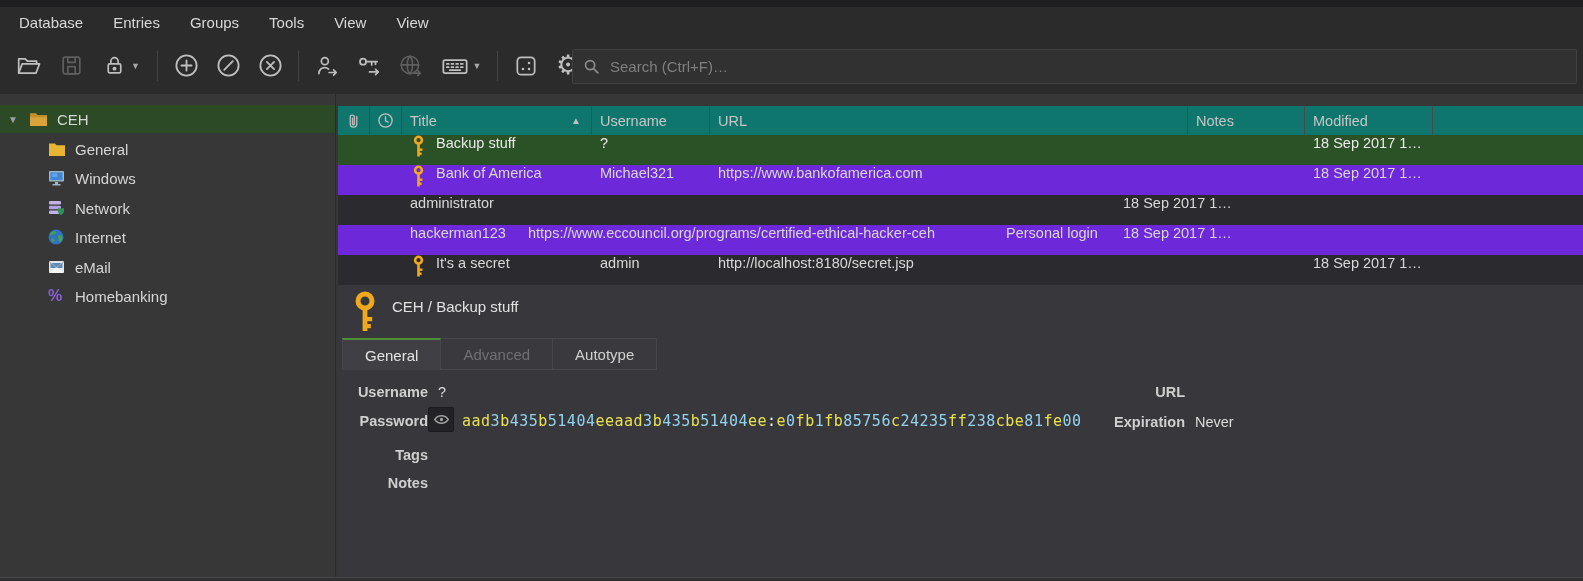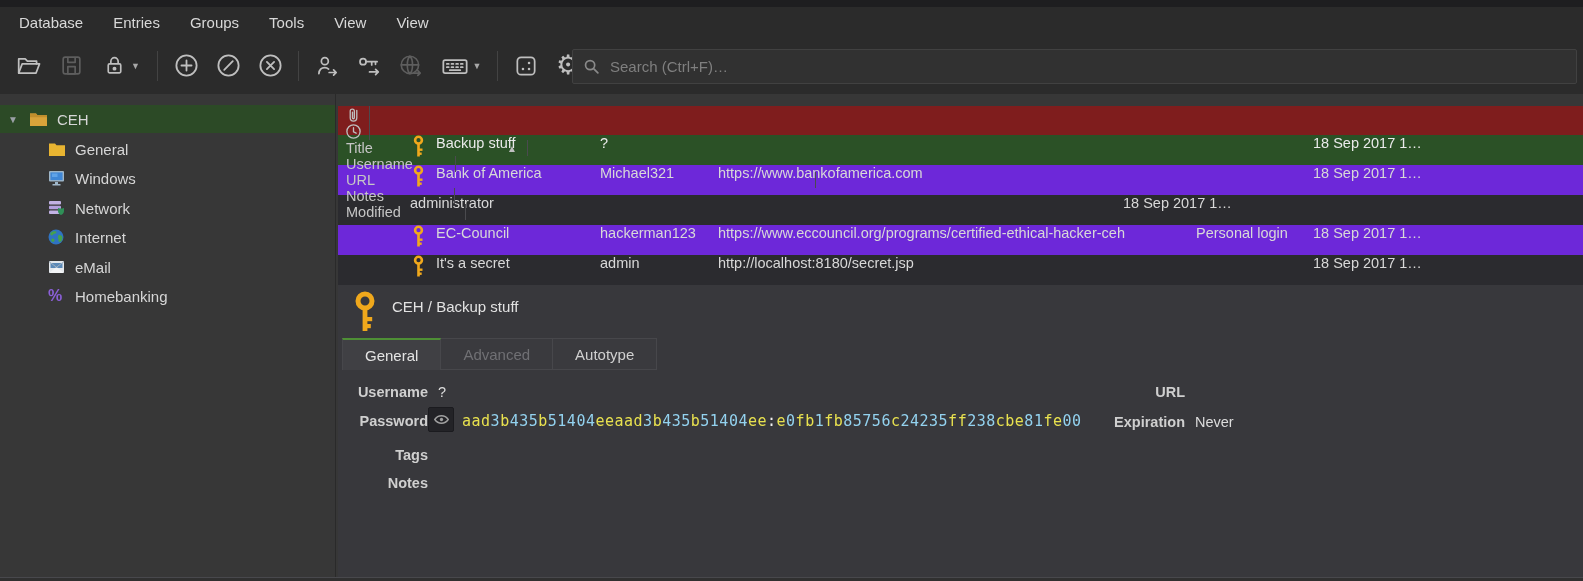--- a/index.html
+++ b/index.html
@@ -45,21 +45,21 @@
   .tree-item { position:absolute; left:0; width:335px; height:28px; display:flex; align-items:center; color:#d6d6d6; }
   .tree-item.selected { background:#2c4a26; }
   .tree-expander { position:absolute; left:8px; font-size:10px; color:#9aa0a6; }
   .tree-icon { position:absolute; display:flex; }
   .tree-label { position:absolute; font-size:15px; }
   .root .tree-icon { left:29px; } .root .tree-label { left:57px; }
   .child .tree-icon { left:48px; } .child .tree-label { left:75px; }
   .pct { font-size:16px; font-weight:bold; color:#8a5fd6; }
   
   .table-wrap { position:absolute; left:338px; top:106px; width:1245px; height:179px; background:#28282c; }
-  .thead { display:flex; height:29px; background:#7f1d1d; color:#c6c6c6; font-size:14.5px;flex-direction:column; }
+  .thead { display:flex; height:29px; background:#0f766e; color:#c6c6c6; font-size:14.5px; }
   .th { display:flex; align-items:center; padding:0 8px; border-right:1px solid #4a4a4e; position:relative; }
   .th.icon-col { justify-content:center; padding:0; }
   .sort-arrow { position:absolute; right:10px; font-size:10px; color:#c0c0c0; }
   .trow { display:flex; height:30px; color:#d8d8d8; font-size:14.5px; }
   .trow.alt { background:#2b2b2f; }
   .trow.dark { background:#6d28d9; }
   .trow.selected { background:#2b5126; color:#eaeaea; }
   .td { display:flex; align-items:flex-start; padding:0 8px; overflow:hidden; white-space:nowrap; }
   .td.title-cell { gap:11px; padding-left:10px; }
   .c1{width:32px;} .c2{width:32px;} .c3{width:190px;} .c4{width:118px;}
@@ -377,31 +377,20 @@
       <div class="td c2"></div>
       <div class="td c4">administrator</div>
       <div class="td c5"></div>
       <div class="td c6"></div>
       <div class="td c7">18 Sep 2017 1…</div>
     </div>
 
     <div class="trow dark">
       <div class="td c1"></div>
       <div class="td c2"></div>
-      <div class="td c3 title-cell">
-        <span>
-            <svg width="13" height="23" viewBox="0 0 13 23">
-              <circle cx="6.5" cy="5.2" r="3.4" fill="none" stroke="#f0a81c" stroke-width="2.6"></circle>
-              <rect x="5.2" y="8.5" width="2.6" height="13" fill="#f0a81c"></rect>
-              <rect x="6.5" y="13.5" width="4" height="2.4" fill="#f0a81c"></rect>
-              <rect x="6.5" y="17.5" width="3.2" height="2.4" fill="#f0a81c"></rect>
-            </svg>
-          </span>
-        <span>EC-Council</span>
-      </div>
       <div class="td c4">hackerman123</div>
       <div class="td c5">https://www.eccouncil.org/programs/certified-ethical-hacker-ceh</div>
       <div class="td c6">Personal login</div>
       <div class="td c7">18 Sep 2017 1…</div>
     </div>
 
     <div class="trow alt">
       <div class="td c1"></div>
       <div class="td c2"></div>
       <div class="td c3 title-cell">

